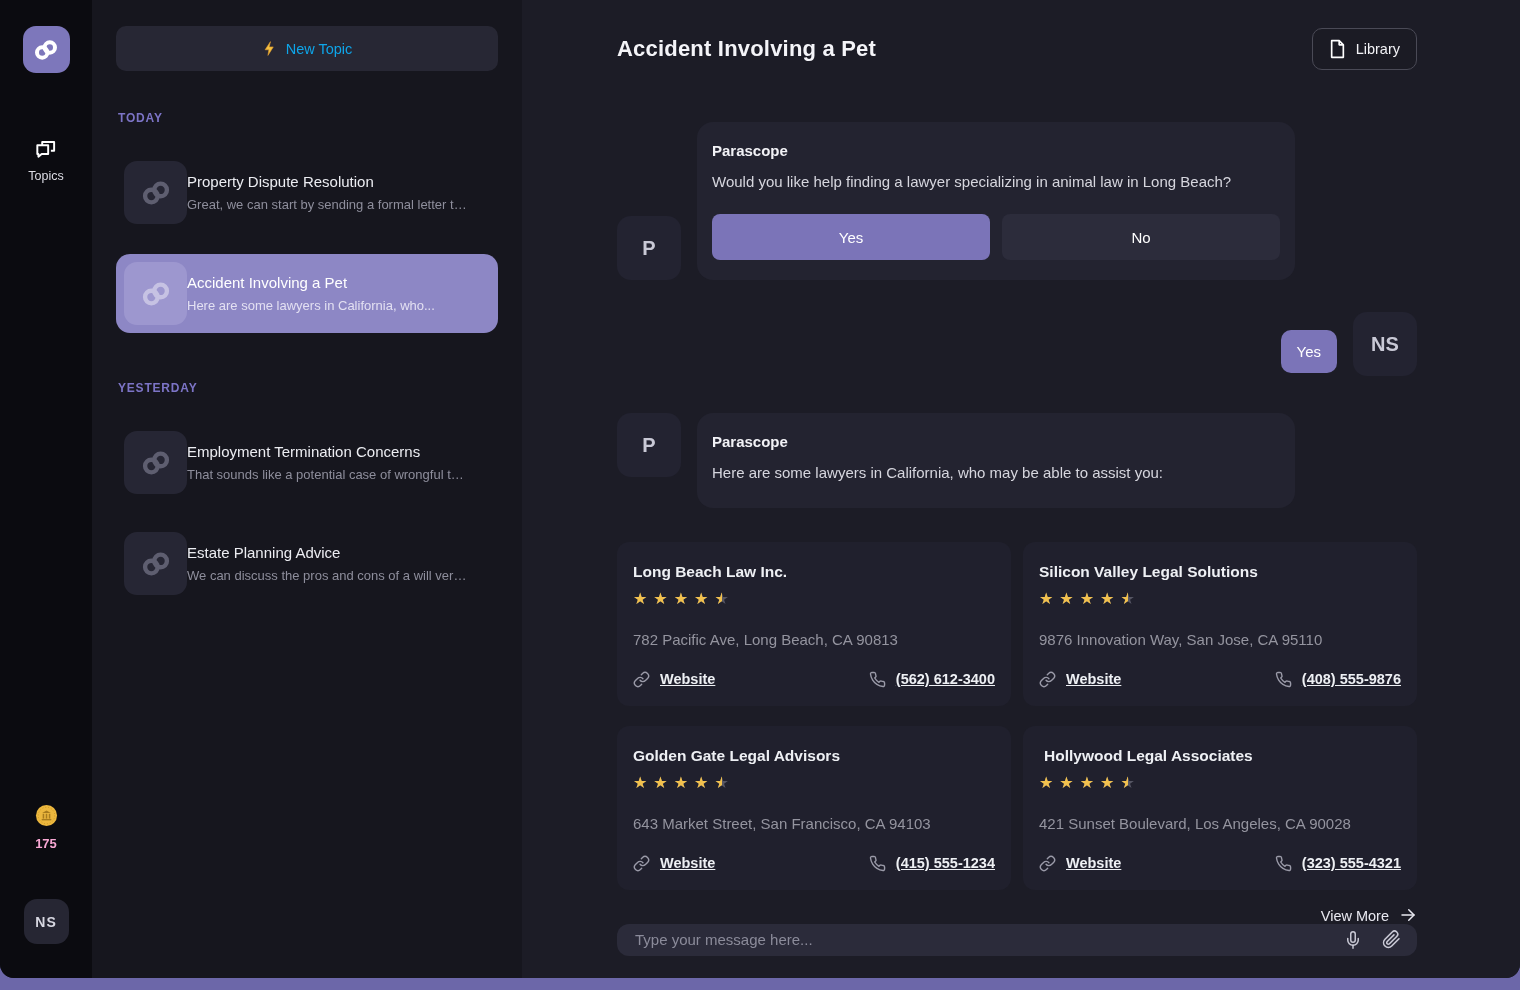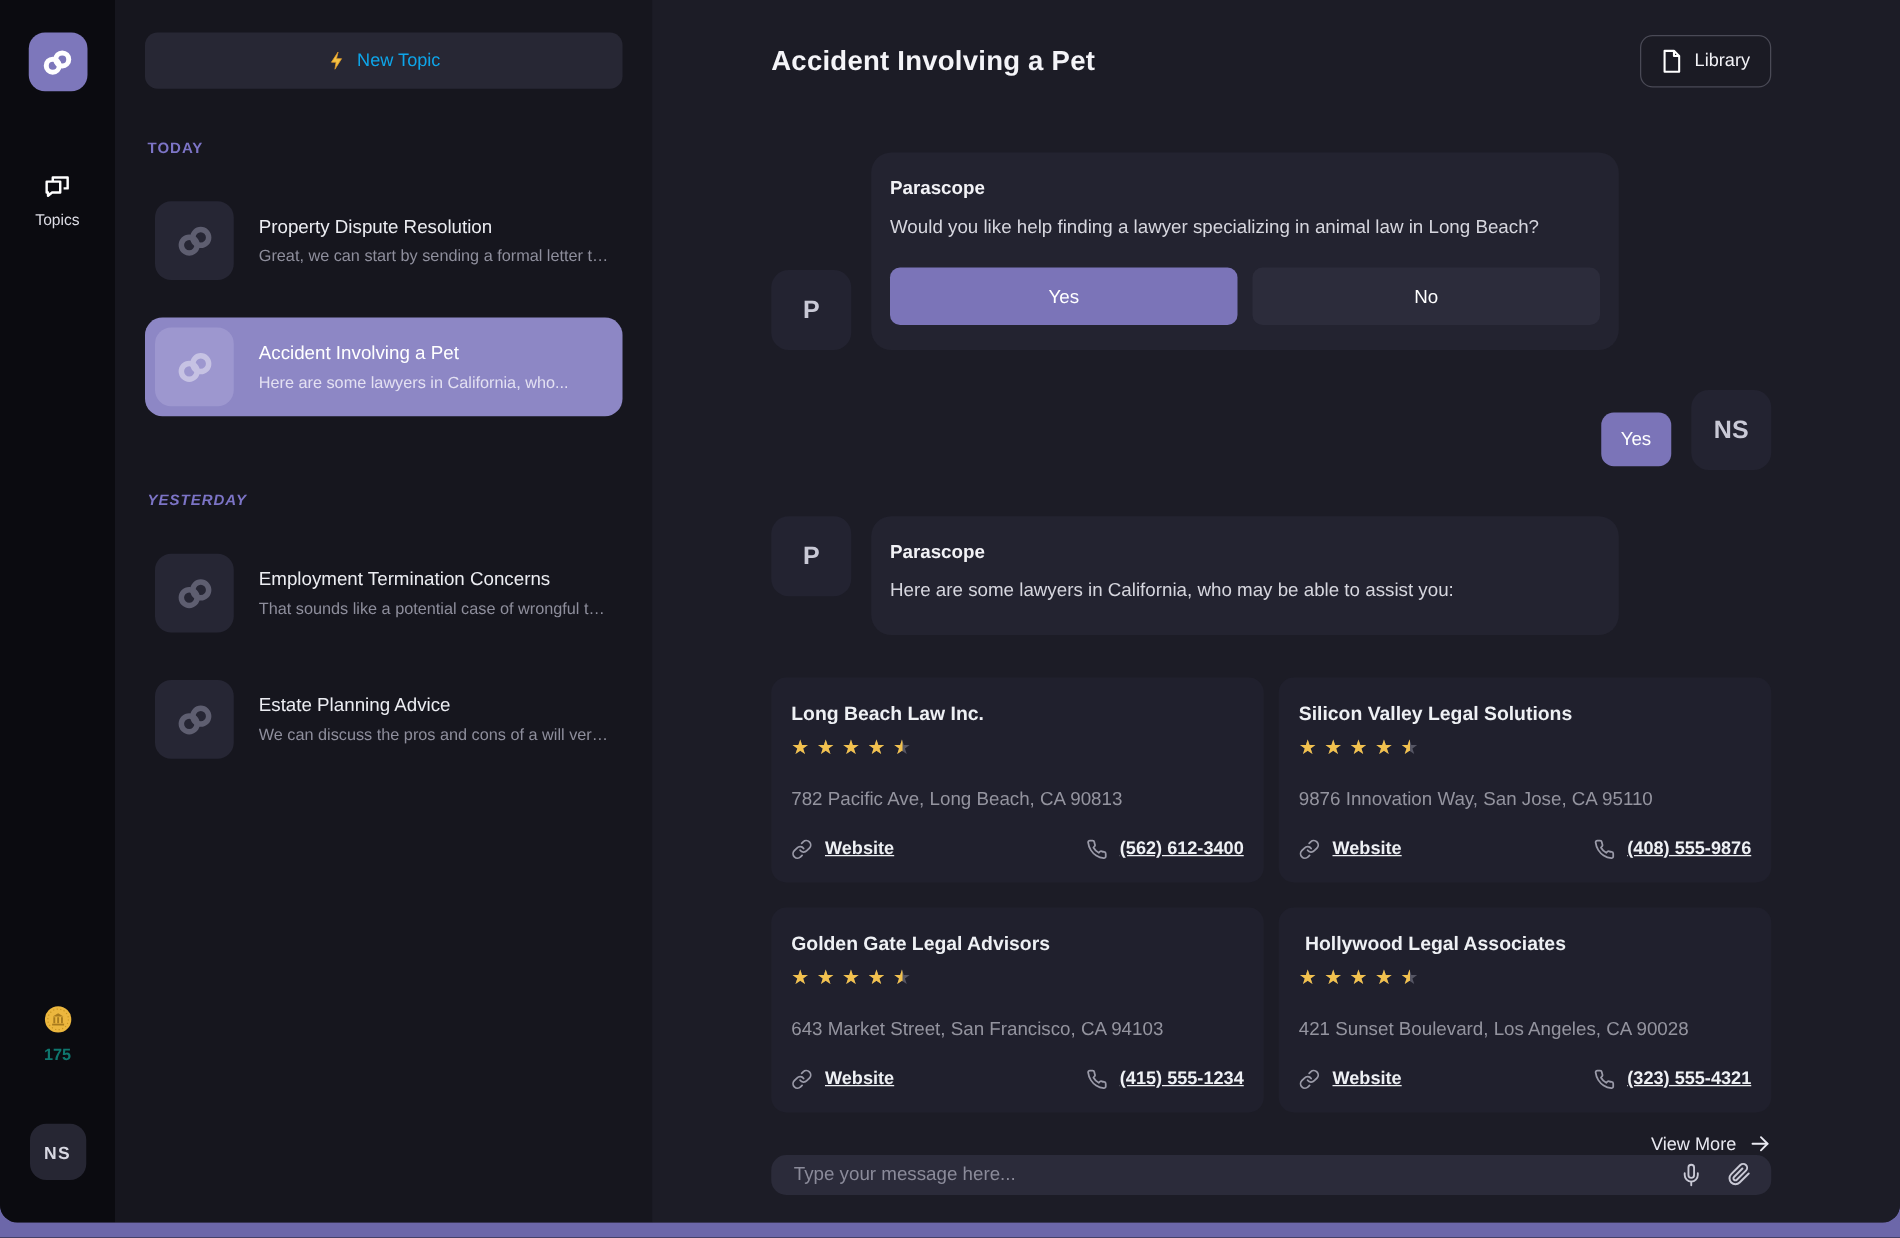--- a/index.html
+++ b/index.html
@@ -21,42 +21,42 @@
     align-items:center; padding:26px 0 34px; flex-shrink:0;
   }
   .logo {
     width:47px; height:47px; border-radius:13px; background:#7d77bb;
     display:flex; align-items:center; justify-content:center; color:#fff;
   }
   .rail-topics { margin-top:62px; display:flex; flex-direction:column; align-items:center; gap:8px; color:#e9e9f0; cursor:pointer; }
   .rail-topics .lbl { font-size:12.5px; color:#dcdce4; }
   .rail-spacer { flex:1; }
   .credits { display:flex; flex-direction:column; align-items:center; gap:9px; margin-bottom:48px; }
-  .credits .amount { color:#0f766e; font-size:13px; font-weight:bold; }
+  .credits .amount { color:#f9a8d4; font-size:13px; font-weight:bold; }
   .rail-avatar {
     width:45px; height:45px; border-radius:13px; background:#262633;
     display:flex; align-items:center; justify-content:center;
     color:#d8d8e2; font-weight:bold; font-size:14px; letter-spacing:1px;
   }
   
   .sidebar {
     width:430px; background:#16161e; padding:26px 24px; flex-shrink:0;
     display:flex; flex-direction:column;
   }
   .new-topic {
     height:45px; border-radius:10px; background:#272734; border:none;
     color:#0ea5e9; font-size:14.5px; font-family:inherit;
     display:flex; align-items:center; justify-content:center; gap:9px; cursor:pointer;
   }
   .section-label {
     margin:40px 0 6px 2px; font-size:12px; font-weight:bold;
     letter-spacing:0.8px; color:#7c74c6;
   }
   .topic-item {
-    display:flex; align-items:center; gap:20px; padding:8px;
+    display:flex; align-items:center; gap:0; padding:8px;
     border-radius:14px; margin-top:22px; cursor:pointer;
   }
   .topic-thumb {
     width:63px; height:63px; border-radius:13px; background:#262634;
     display:flex; align-items:center; justify-content:center; color:#5e5e70; flex-shrink:0;
   }
   .topic-title { font-size:15px; color:#eceдf2; color:#eceдf2; color:#ecedf2; margin-bottom:7px; }
   .topic-preview {
     font-size:13px; color:#8e8e9c; max-width:282px;
     white-space:nowrap; overflow:hidden; text-overflow:ellipsis;
@@ -206,21 +206,21 @@
             <circle cx="10.2" cy="16.5" r="5.2"></circle>
             <circle cx="17.8" cy="11.5" r="5.2"></circle>
           </svg>
       </div>
       <div>
         <div class="topic-title">Accident Involving a Pet</div>
         <div class="topic-preview">Here are some lawyers in California, who...</div>
       </div>
     </div>
 
-    <div class="section-label" style="margin-top:60px;font-style:italic;">YESTERDAY</div>
+    <div class="section-label" style="margin-top:48px;">YESTERDAY</div>
 
     <div class="topic-item">
       <div class="topic-thumb">
         <svg width="34" height="34" viewBox="0 0 28 28" fill="none" stroke="currentColor" stroke-width="3.6" stroke-linecap="round">
             <circle cx="10.2" cy="16.5" r="5.2"></circle>
             <circle cx="17.8" cy="11.5" r="5.2"></circle>
           </svg>
       </div>
       <div>
         <div class="topic-title">Employment Termination Concerns</div>

